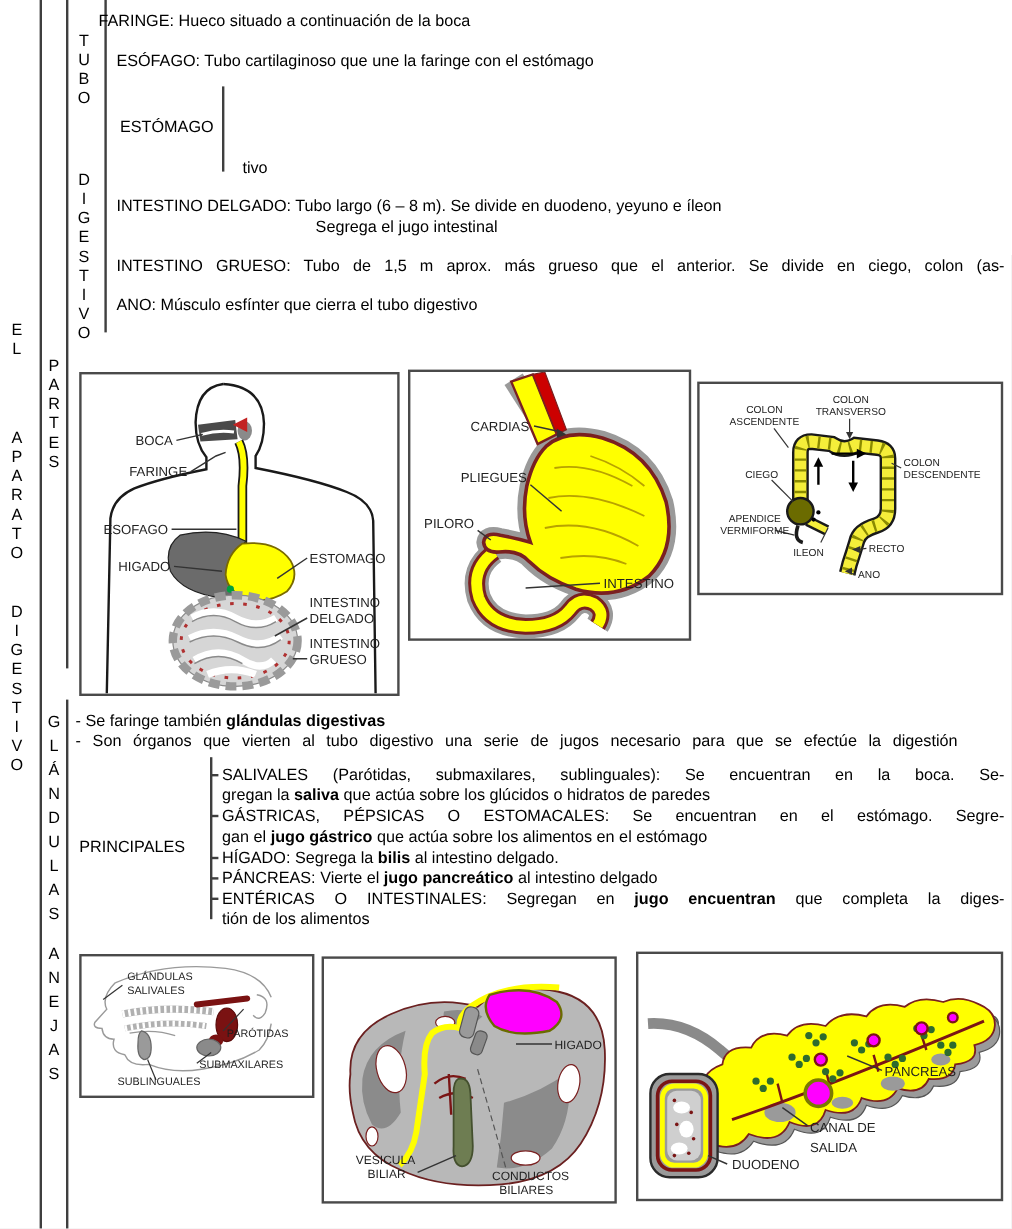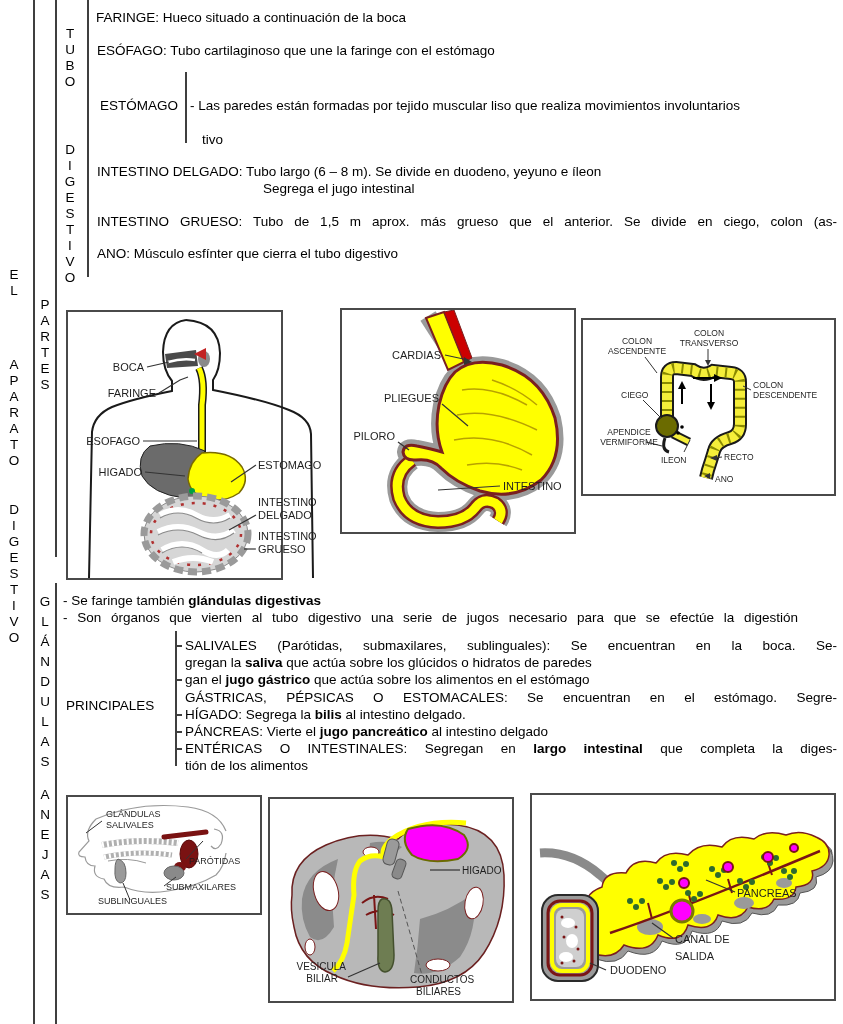--- a/index.html
+++ b/index.html
@@ -99,46 +99,45 @@
     </div>
   <div class="vword wide" style="left:37px;top:787px">
       <div>A</div>
       <div>N</div>
       <div>E</div>
       <div>J</div>
       <div>A</div>
       <div>S</div>
     </div>
 
-  <div class="tl" style="left:96px;top:9px"><span>FARINGE: Hueco situado a continuación de la boca</span></div>
+  <div class="tl" style="left:82px;top:9px"><span>FARINGE: Hueco situado a continuación de la boca</span></div>
   <div class="tl" style="left:97px;top:42px"><span>ESÓFAGO: Tubo cartilaginoso que une la faringe con el estómago</span></div>
   <div class="tl" style="left:100px;top:97px">ESTÓMAGO</div>
-  <div class="tl" style="left:190px;top:97px"><span>- Las paredes están formadas por tejido muscular liso que realiza movimientos involuntarios</span></div>
   <div class="tl" style="left:202px;top:131px"><span>tivo</span></div>
   <div class="tl" style="left:97px;top:163px"><span>INTESTINO DELGADO: Tubo largo (6 – 8 m). Se divide en duodeno, yeyuno e íleon</span></div>
   <div class="tl" style="left:263px;top:180px"><span>Segrega el jugo intestinal</span></div>
   <div class="tl just" style="left:97px;top:213px;width:740px"><span>INTESTINO GRUESO: Tubo de 1,5 m aprox. más grueso que el anterior. Se divide en ciego, colon (as-</span></div>
   <div class="tl" style="left:97px;top:245px"><span>ANO: Músculo esfínter que cierra el tubo digestivo</span></div>
 
   <div class="tl" style="left:63px;top:592px"><span>- Se faringe también </span><b>glándulas digestivas</b></div>
   <div class="tl just" style="left:63px;top:609px;width:735px"><span>- Son órganos que vierten al tubo digestivo una serie de jugos necesario para que se efectúe la digestión</span></div>
   <div class="tl" style="left:66px;top:697px">PRINCIPALES</div>
 
   <div class="lblock" style="left:185px;top:637px;width:652px">
     <div class="row just"><span>SALIVALES (Parótidas, submaxilares, sublinguales): Se encuentran en la boca. Se-</span></div>
     <div class="row"><span>gregan la </span><b>saliva</b><span> que actúa sobre los glúcidos o hidratos de paredes</span></div>
+    <div class="row just"><span>GÁSTRICAS, PÉPSICAS O ESTOMACALES: Se encuentran en el estómago. Segre-</span></div>
     <div class="row"><span>gan el </span><b>jugo gástrico</b><span> que actúa sobre los alimentos en el estómago</span></div>
-    <div class="row just"><span>GÁSTRICAS, PÉPSICAS O ESTOMACALES: Se encuentran en el estómago. Segre-</span></div>
     <div class="row"><span>HÍGADO: Segrega la </span><b>bilis</b><span> al intestino delgado.</span></div>
     <div class="row"><span>PÁNCREAS: Vierte el </span><b>jugo pancreático</b><span> al intestino delgado</span></div>
-    <div class="row just"><span>ENTÉRICAS O INTESTINALES: Segregan en </span><b>largo intestinal</b><span> que completa la diges-</span></div>
+    <div class="row just"><span>ENTÉRICAS O INTESTINALES: Segregan en </span><b>jugo encuentran</b><span> que completa la diges-</span></div>
     <div class="row"><span>tión de los alimentos</span></div>
   </div>
 
-  <div class="figbox" style="left:66px;top:310px;width:217px;height:270px">
+  <div class="figbox" style="left:66px;top:310px;width:267px;height:270px">
     <svg width="263" height="266" viewBox="0 0 263 266">
       <path d="M118 8 Q96 11 95 40 Q95 58 104 69 L104 79 Q64 87 44 95 Q26 103 24 120 L21 266" fill="none" stroke="#1a1a1a" stroke-width="2"></path>
       <path d="M118 8 Q151 10 152 41 Q152 58 145 68 L145 78 Q196 88 221 98 Q242 106 243 122 L245 266" fill="none" stroke="#1a1a1a" stroke-width="2"></path>
       <path d="M97 42 L128 38 L130 54 L99 56 Z" fill="#4a4a4a"></path>
       <path d="M100 50 Q114 46 127 48" fill="none" stroke="#ffffff" stroke-width="2.5"></path>
       <ellipse cx="136" cy="47" rx="6" ry="8" fill="#8a8a8a"></ellipse>
       <polygon points="138,36 126,42 138,48" fill="#c22222"></polygon>
       <path d="M131 56 Q137 68 134 93 L134 146" fill="none" stroke="#1a1a1a" stroke-width="8"></path>
       <path d="M131 56 Q137 68 134 93 L134 146" fill="none" stroke="#FFFF00" stroke-width="5"></path>
       <path d="M82 134 Q68 144 74 164 Q84 182 116 186 Q138 188 148 181 Q132 166 130 156 Q130 145 137 139 Q112 127 82 134 Z" fill="#6b6b6b" stroke="#222" stroke-width="1"></path>

